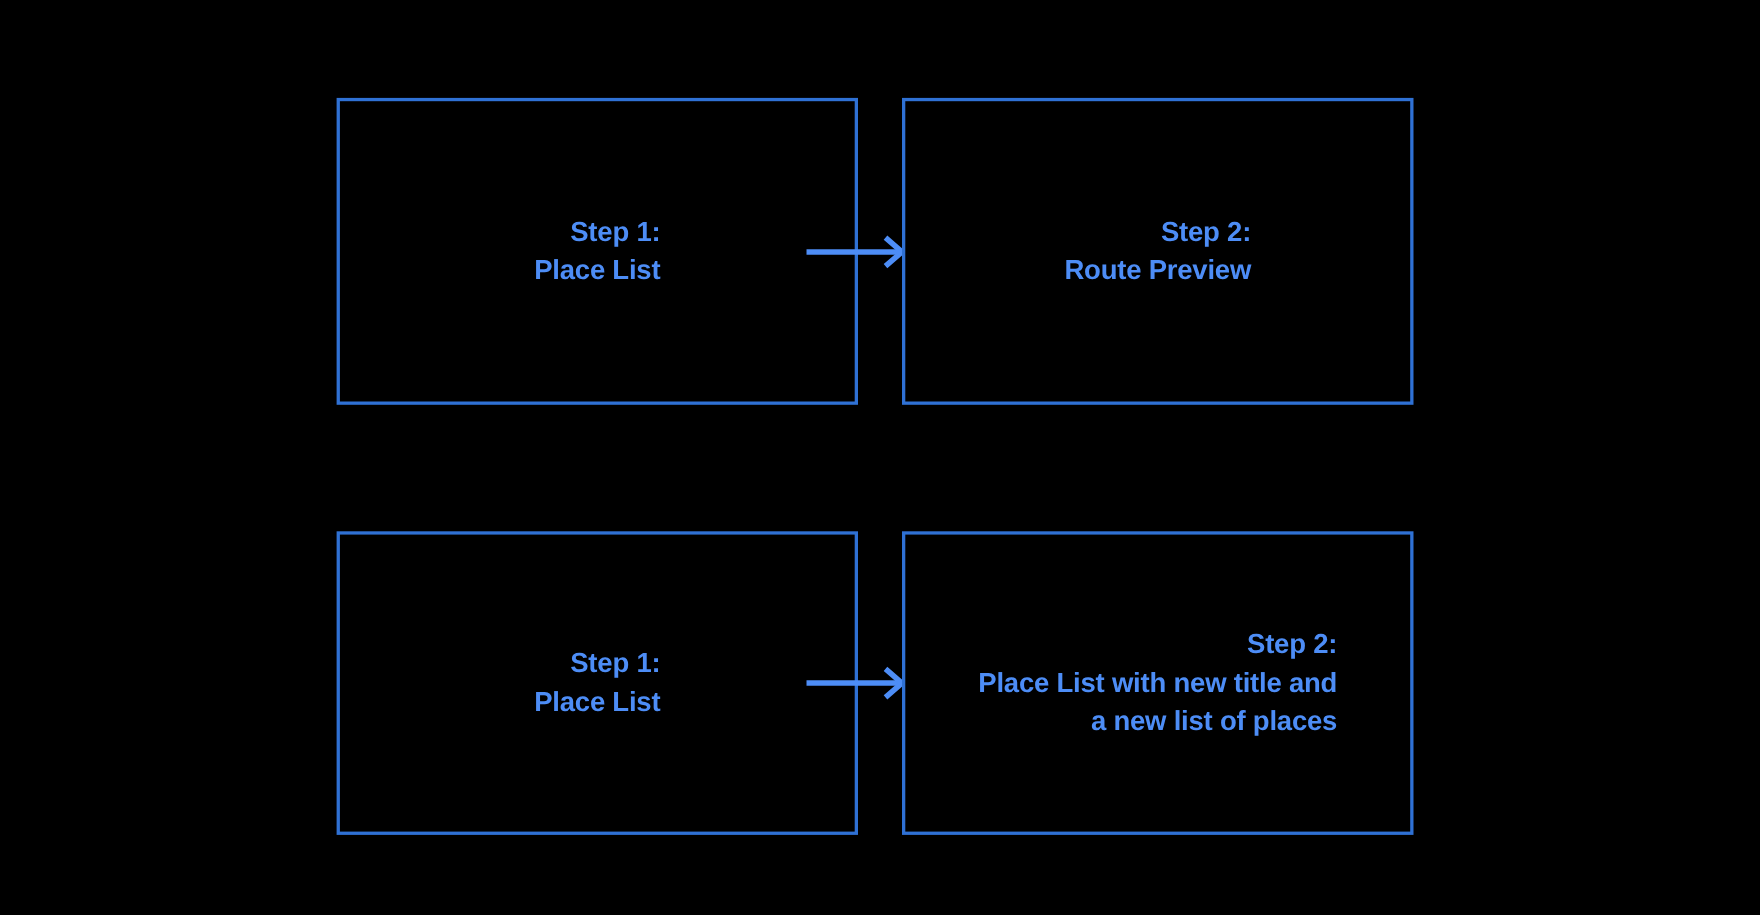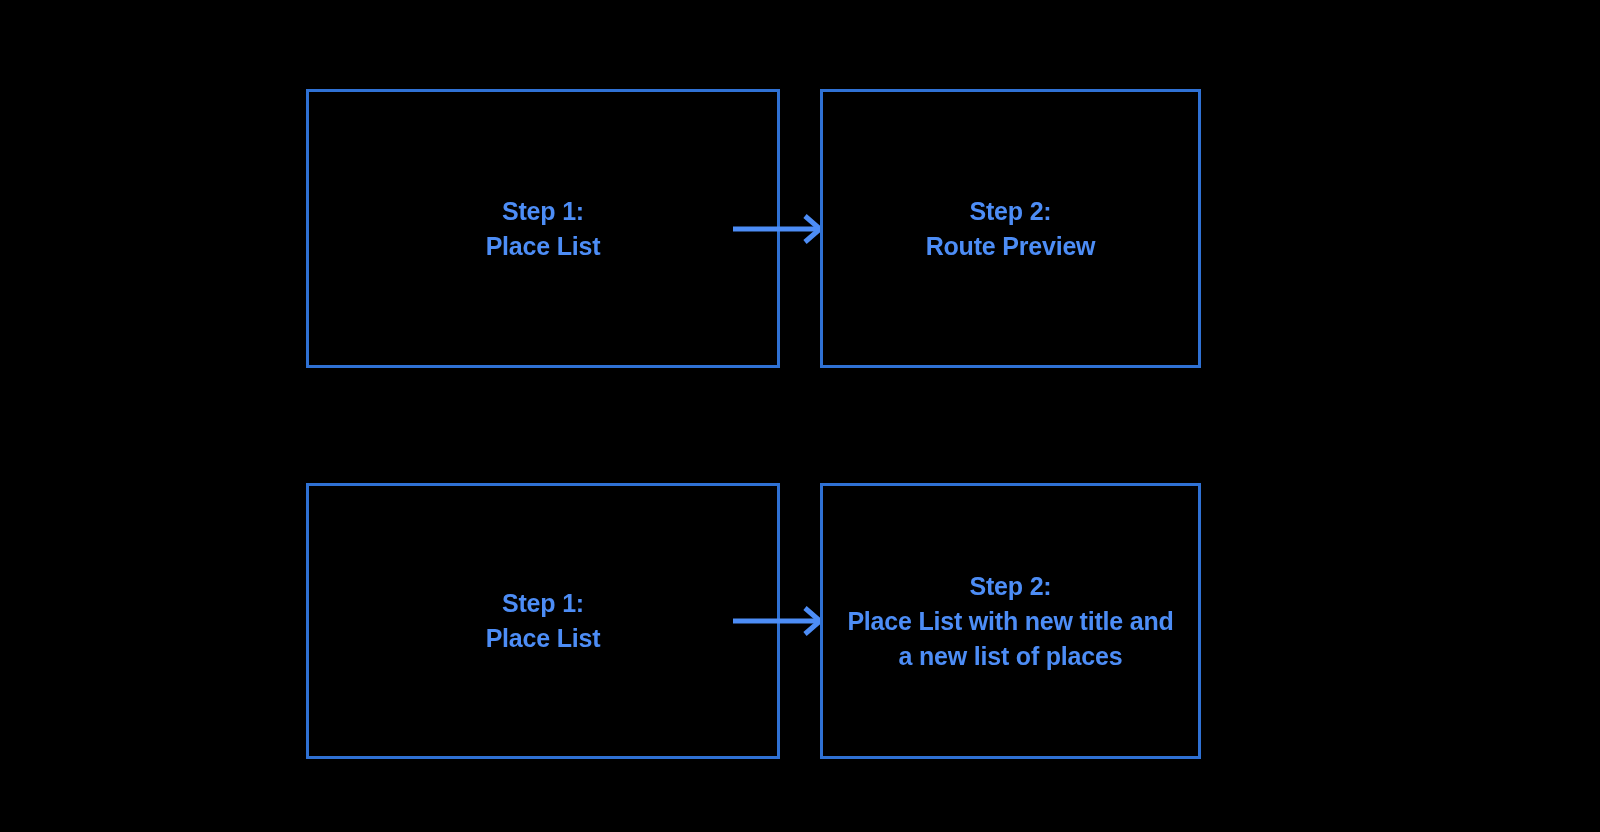--- a/index.html
+++ b/index.html
@@ -34,29 +34,29 @@
     box-sizing: border-box;
     border: 3px solid #2f71d4;
     background: #000000;
     display: flex;
     align-items: center;
     justify-content: center;
     top: 0;
     height: 100%;
   }
   .step-box.box-left  { left: 306px; width: 474px; }
-  .step-box.box-right { left: 820px; width: 381px; }
+  .step-box.box-right { left: 820px; width: 465px; }
 
   .step-label {
     color: #4d8df6;
     font-family: "Liberation Sans", sans-serif;
     font-size: 25px;
     font-weight: bold;
     line-height: 35px;
-    text-align: center;
+    text-align: right;
     white-space: pre-line;
     letter-spacing: -0.2px;
   }
 
   
   .connector {
     position: absolute;
     top: 50%;
     left: 733px;
     width: 90px;

